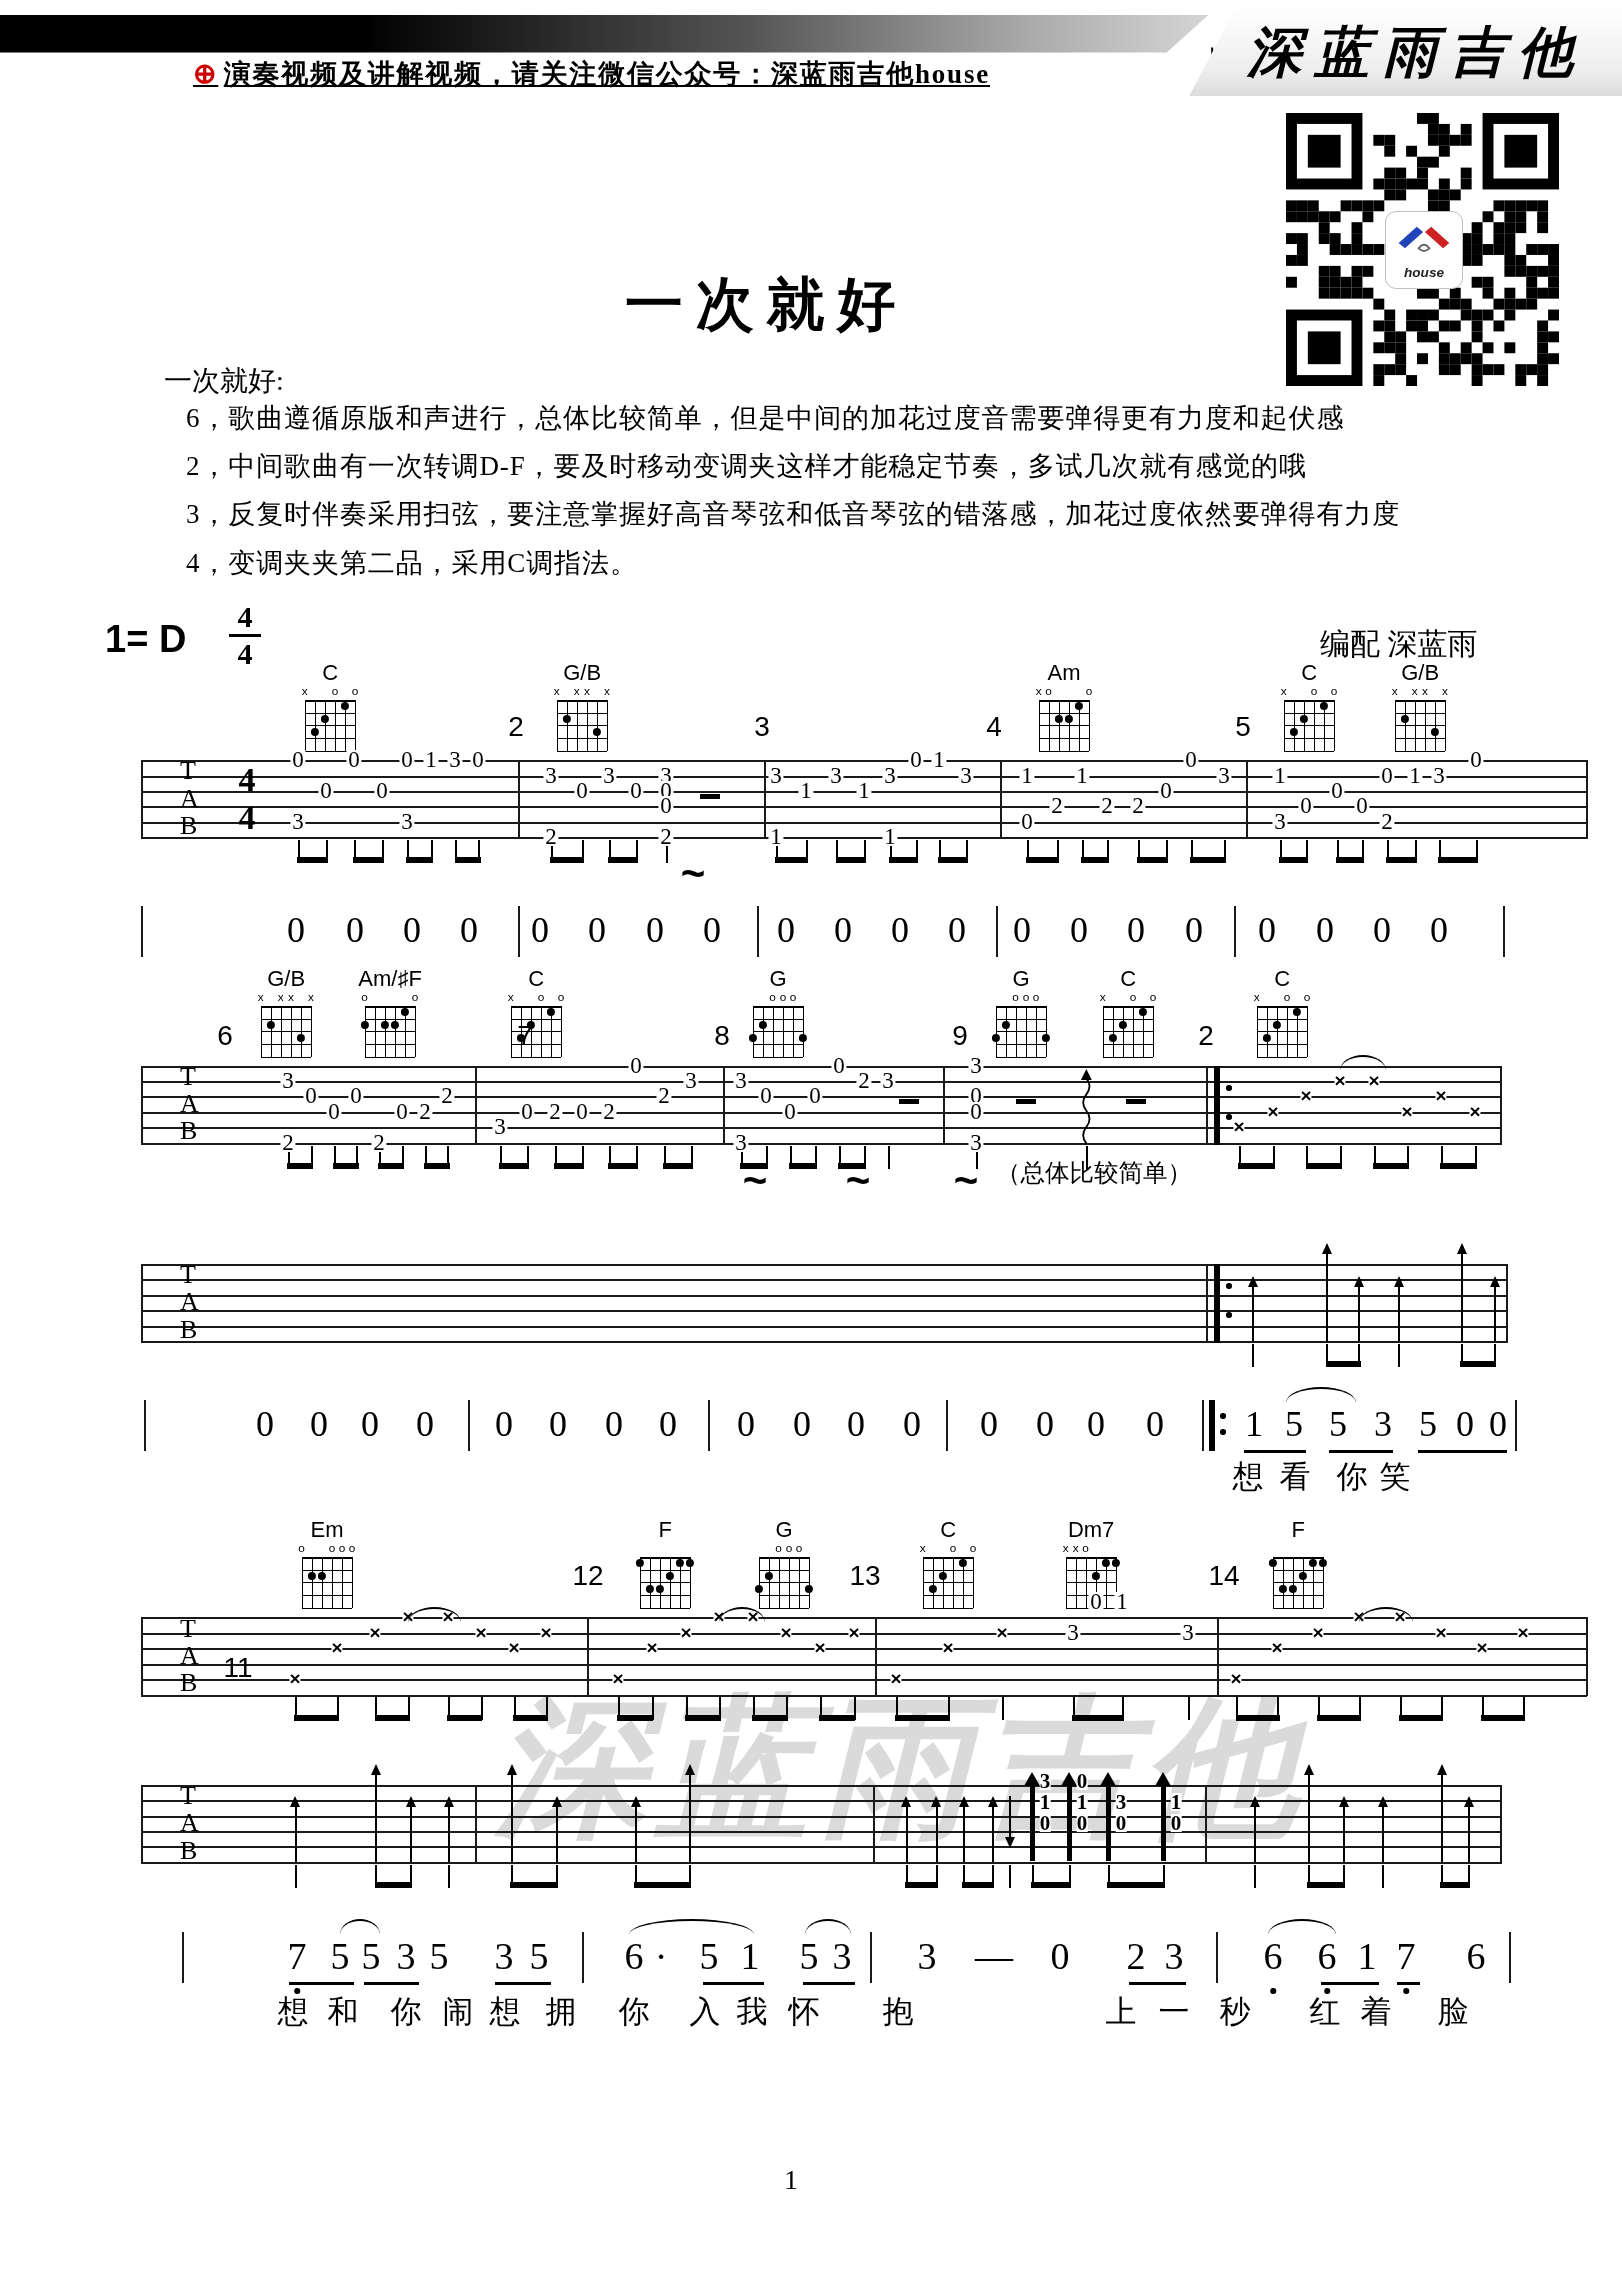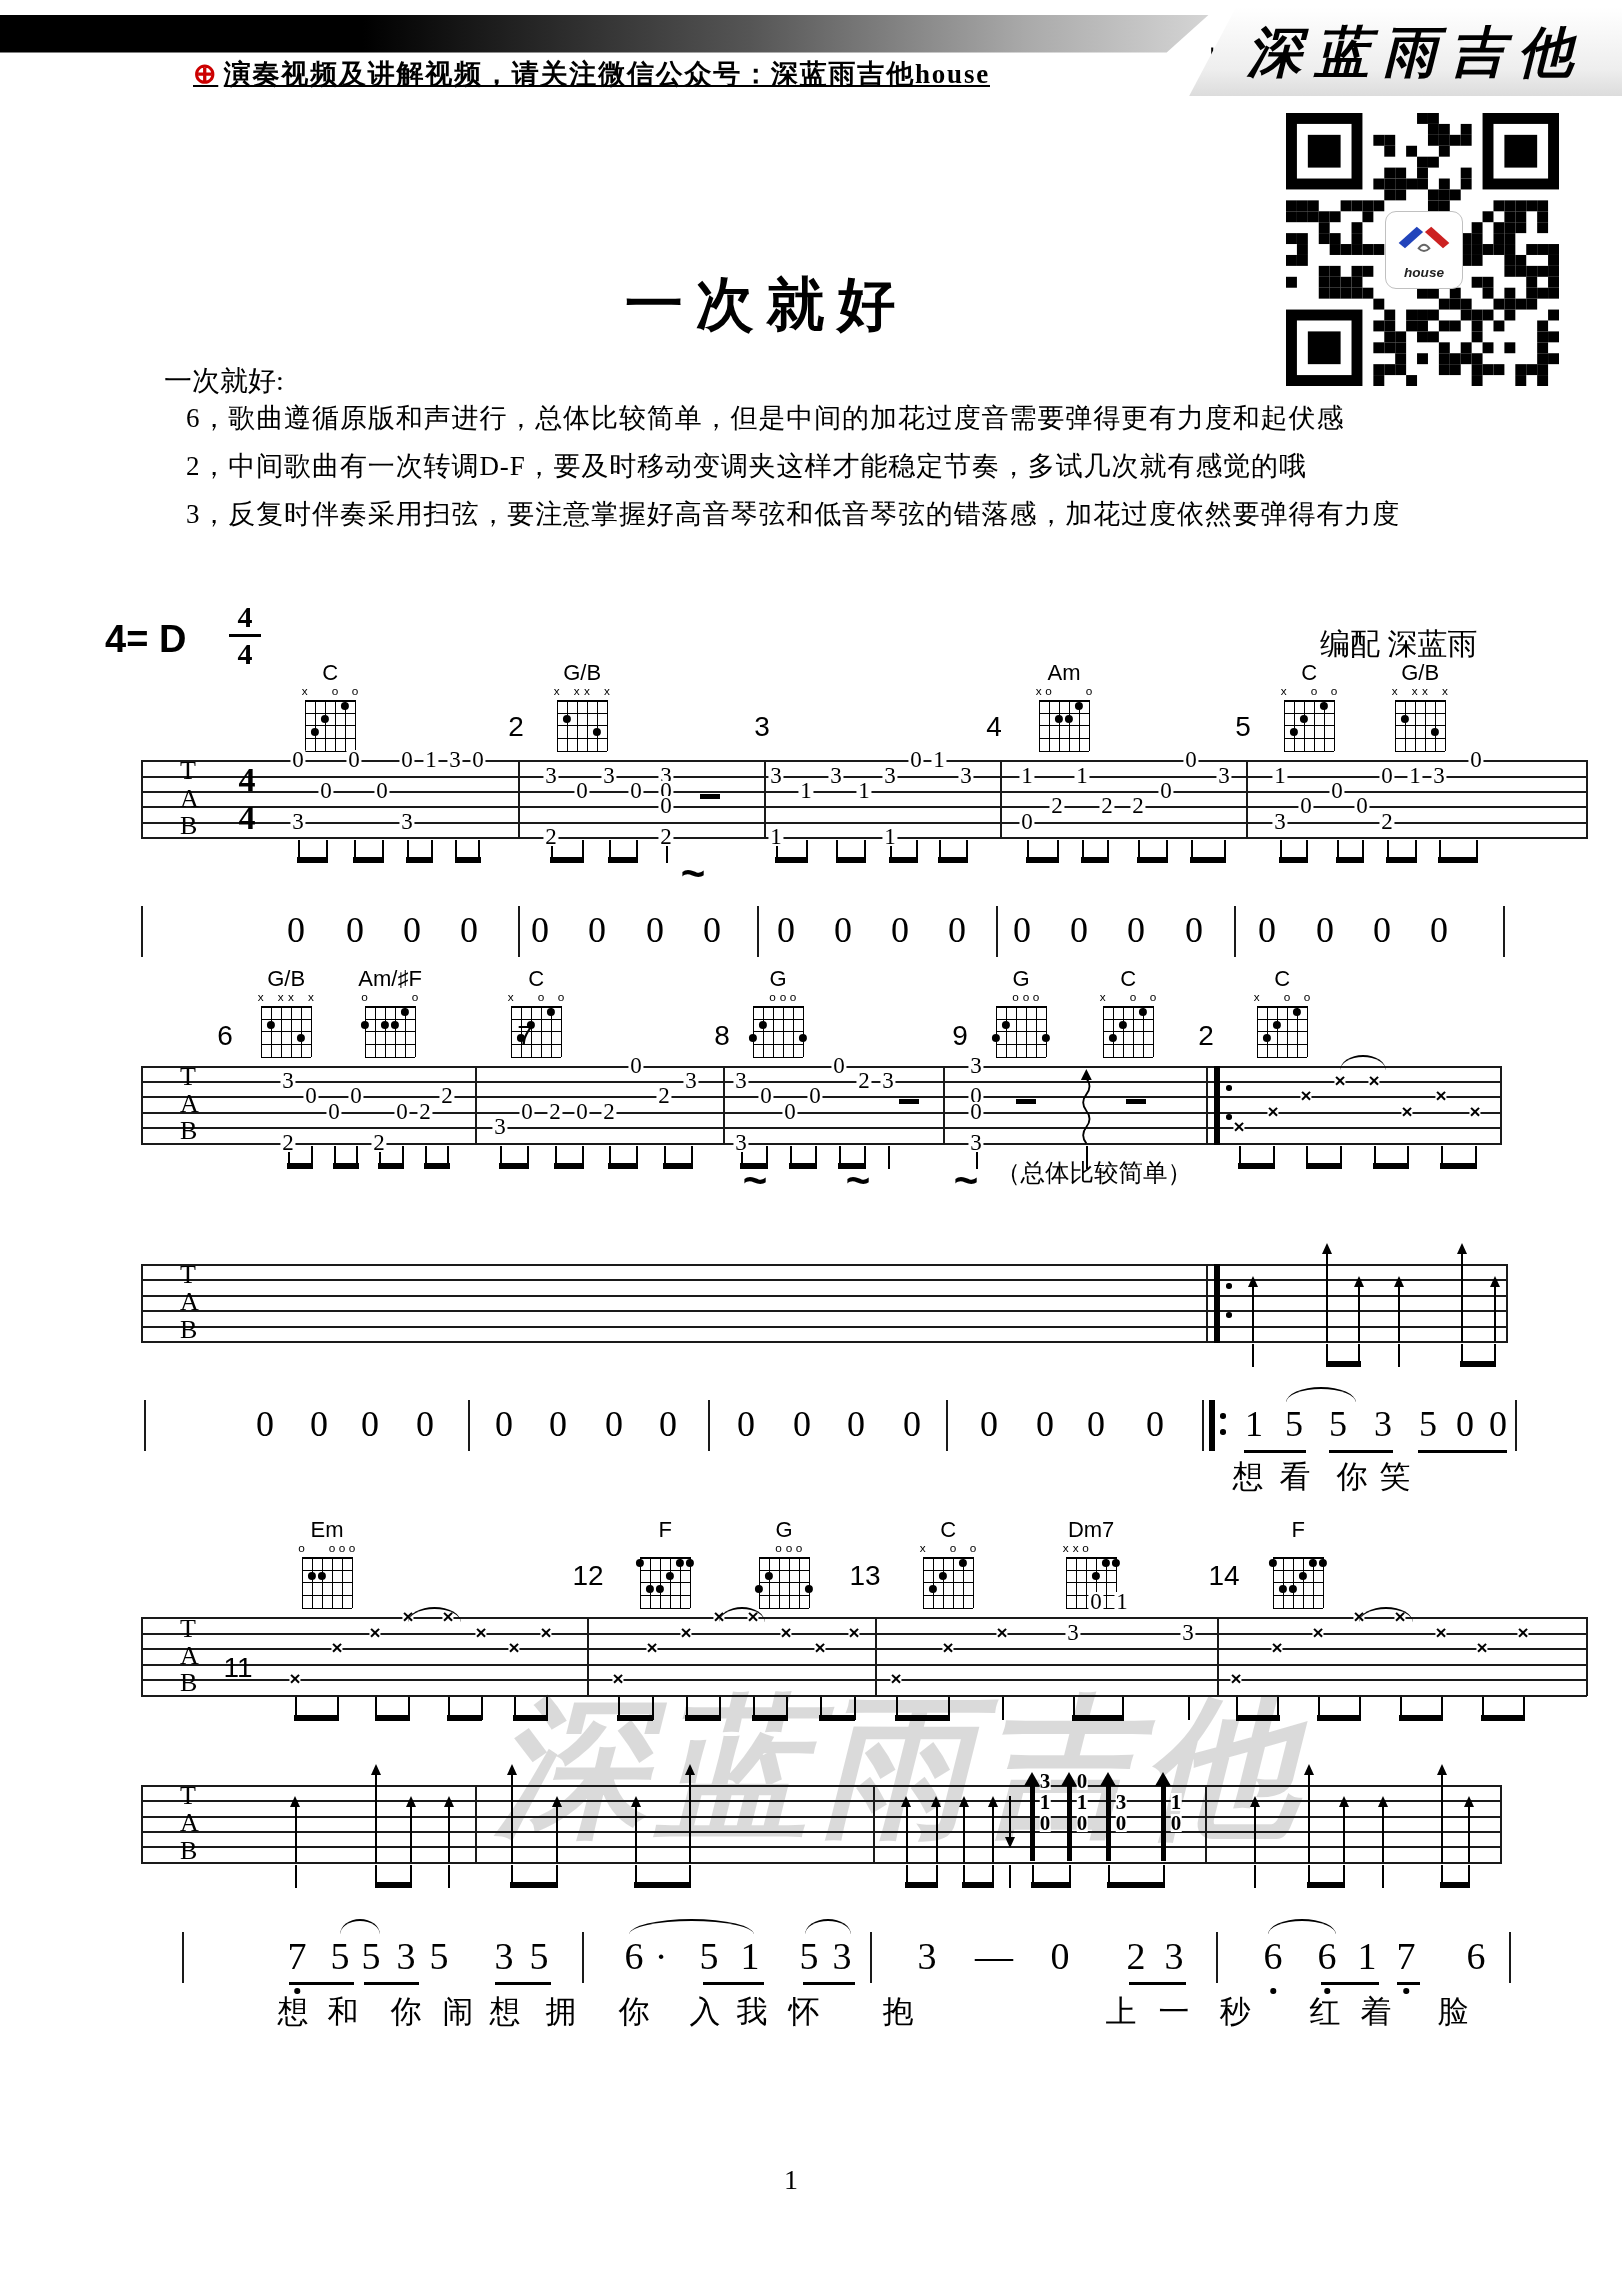--- a/index.html
+++ b/index.html
@@ -296,22 +296,23 @@
     </svg>
     <div class="hs">house</div>
   </div>
 
   <h1 id="title">一次就好</h1>
 
   <div class="tiphead">一次就好:</div>
   <div class="tip" style="top:400px">6，歌曲遵循原版和声进行，总体比较简单，但是中间的加花过度音需要弹得更有力度和起伏感</div>
   <div class="tip" style="top:448px">2，中间歌曲有一次转调D-F，要及时移动变调夹这样才能稳定节奏，多试几次就有感觉的哦</div>
   <div class="tip" style="top:496px">3，反复时伴奏采用扫弦，要注意掌握好高音琴弦和低音琴弦的错落感，加花过度依然要弹得有力度</div>
+  <div class="tip" style="top:545px">4，变调夹夹第二品，采用C调指法。</div>
 
-  <div id="keyline">4= D</div>
+  <div id="keyline">1= D</div>
   <div id="tfrac">
     <div>4</div>
     <div class="bar"></div>
     <div>4</div>
   </div>
   <div id="credit">编配 深蓝雨</div>
 
   <div id="wmark">深蓝雨吉他</div>
   <div id="music">
       <div class="hline" style="left: 141px; top: 760px; width: 1446px;"></div>

